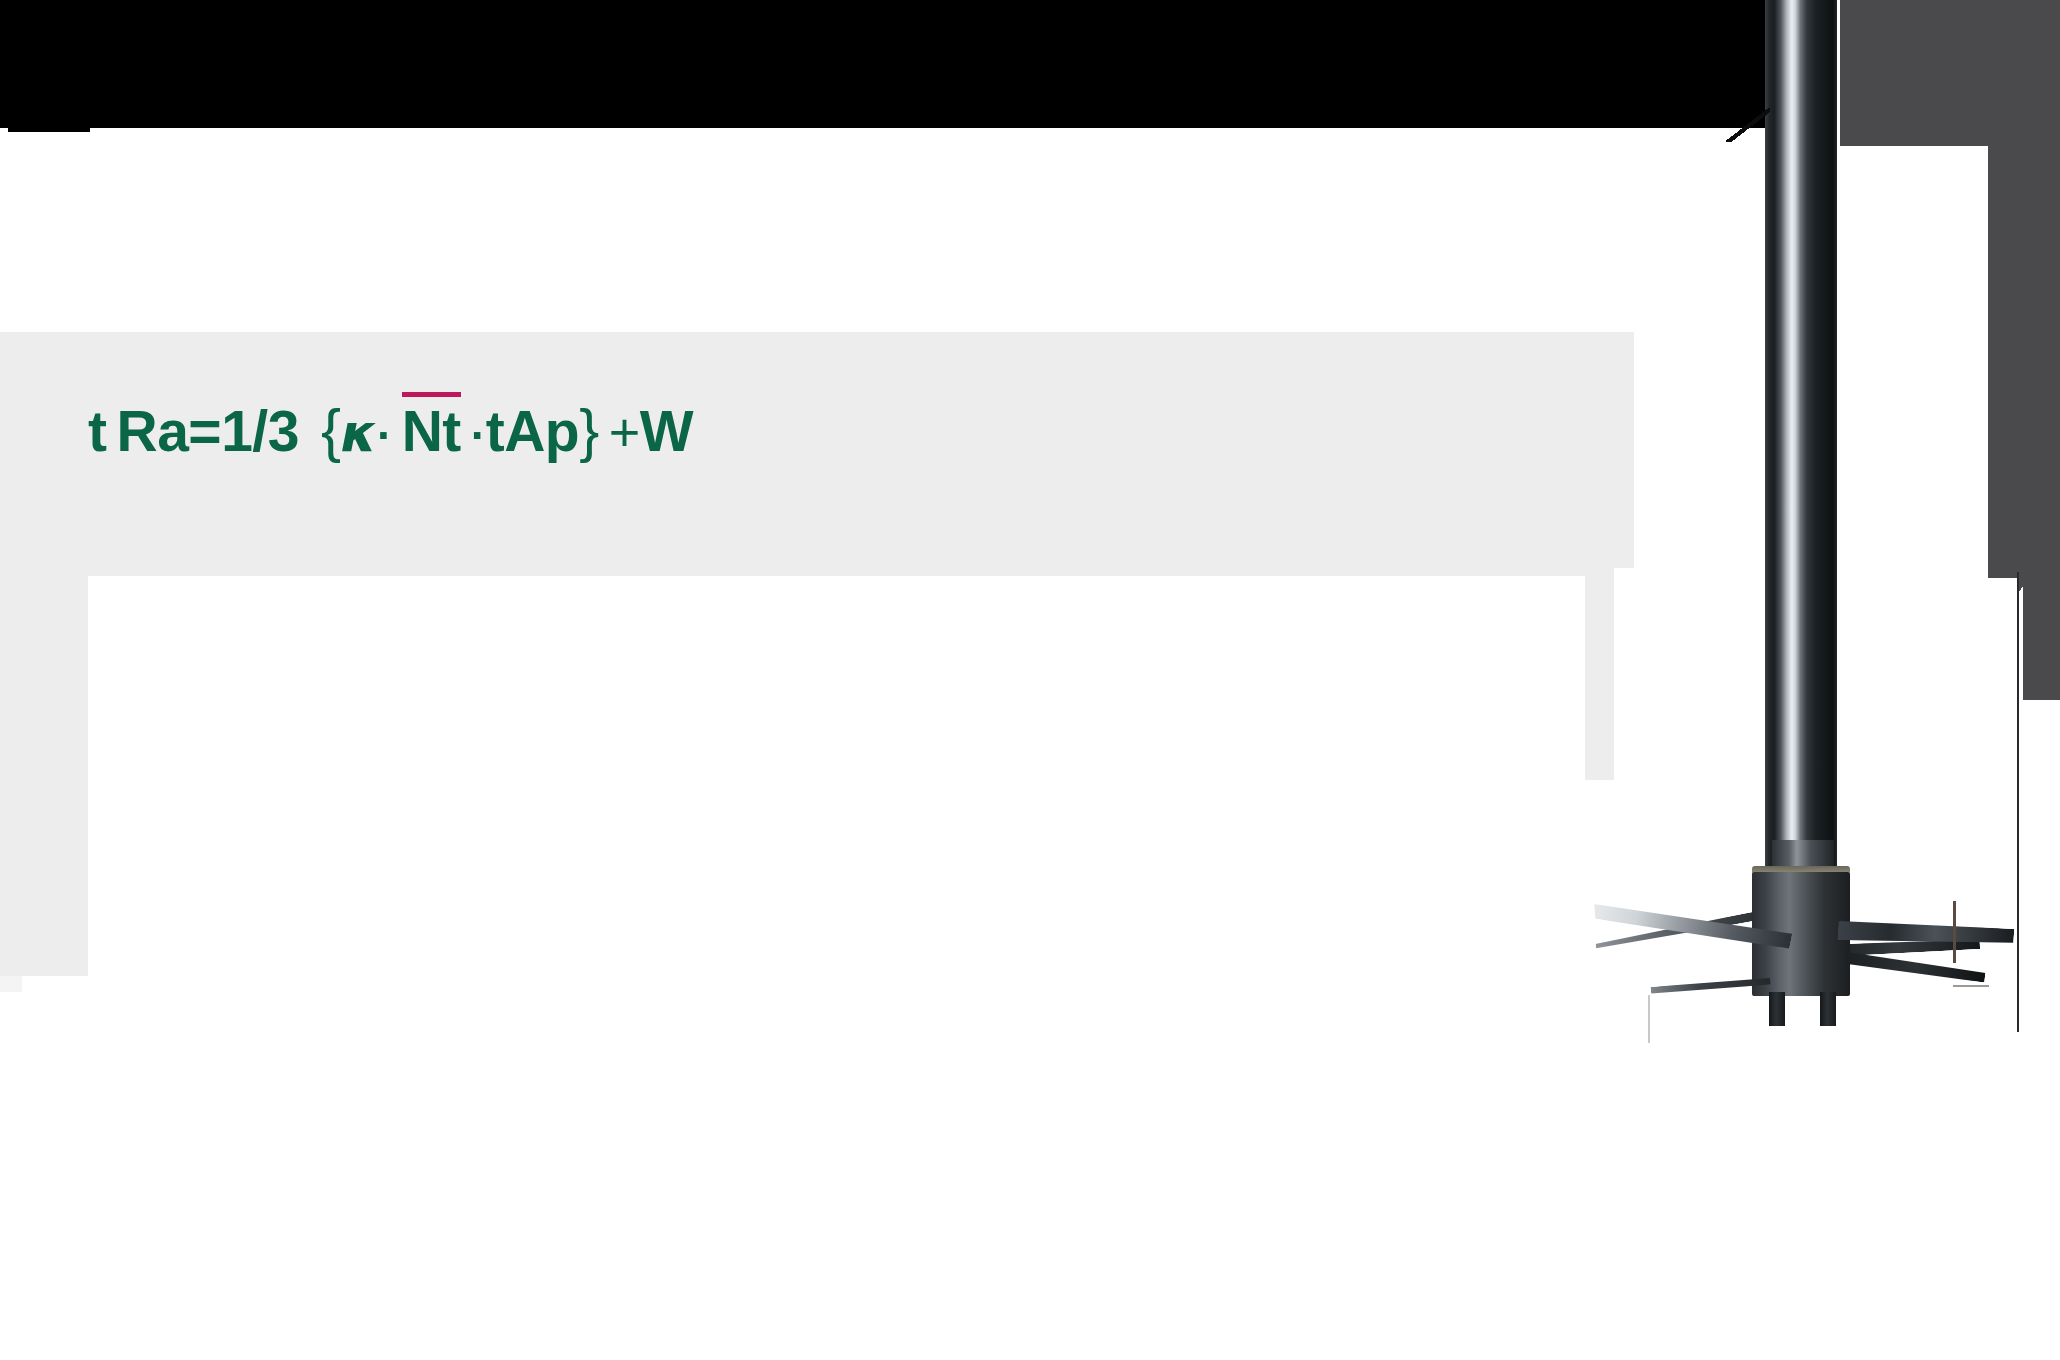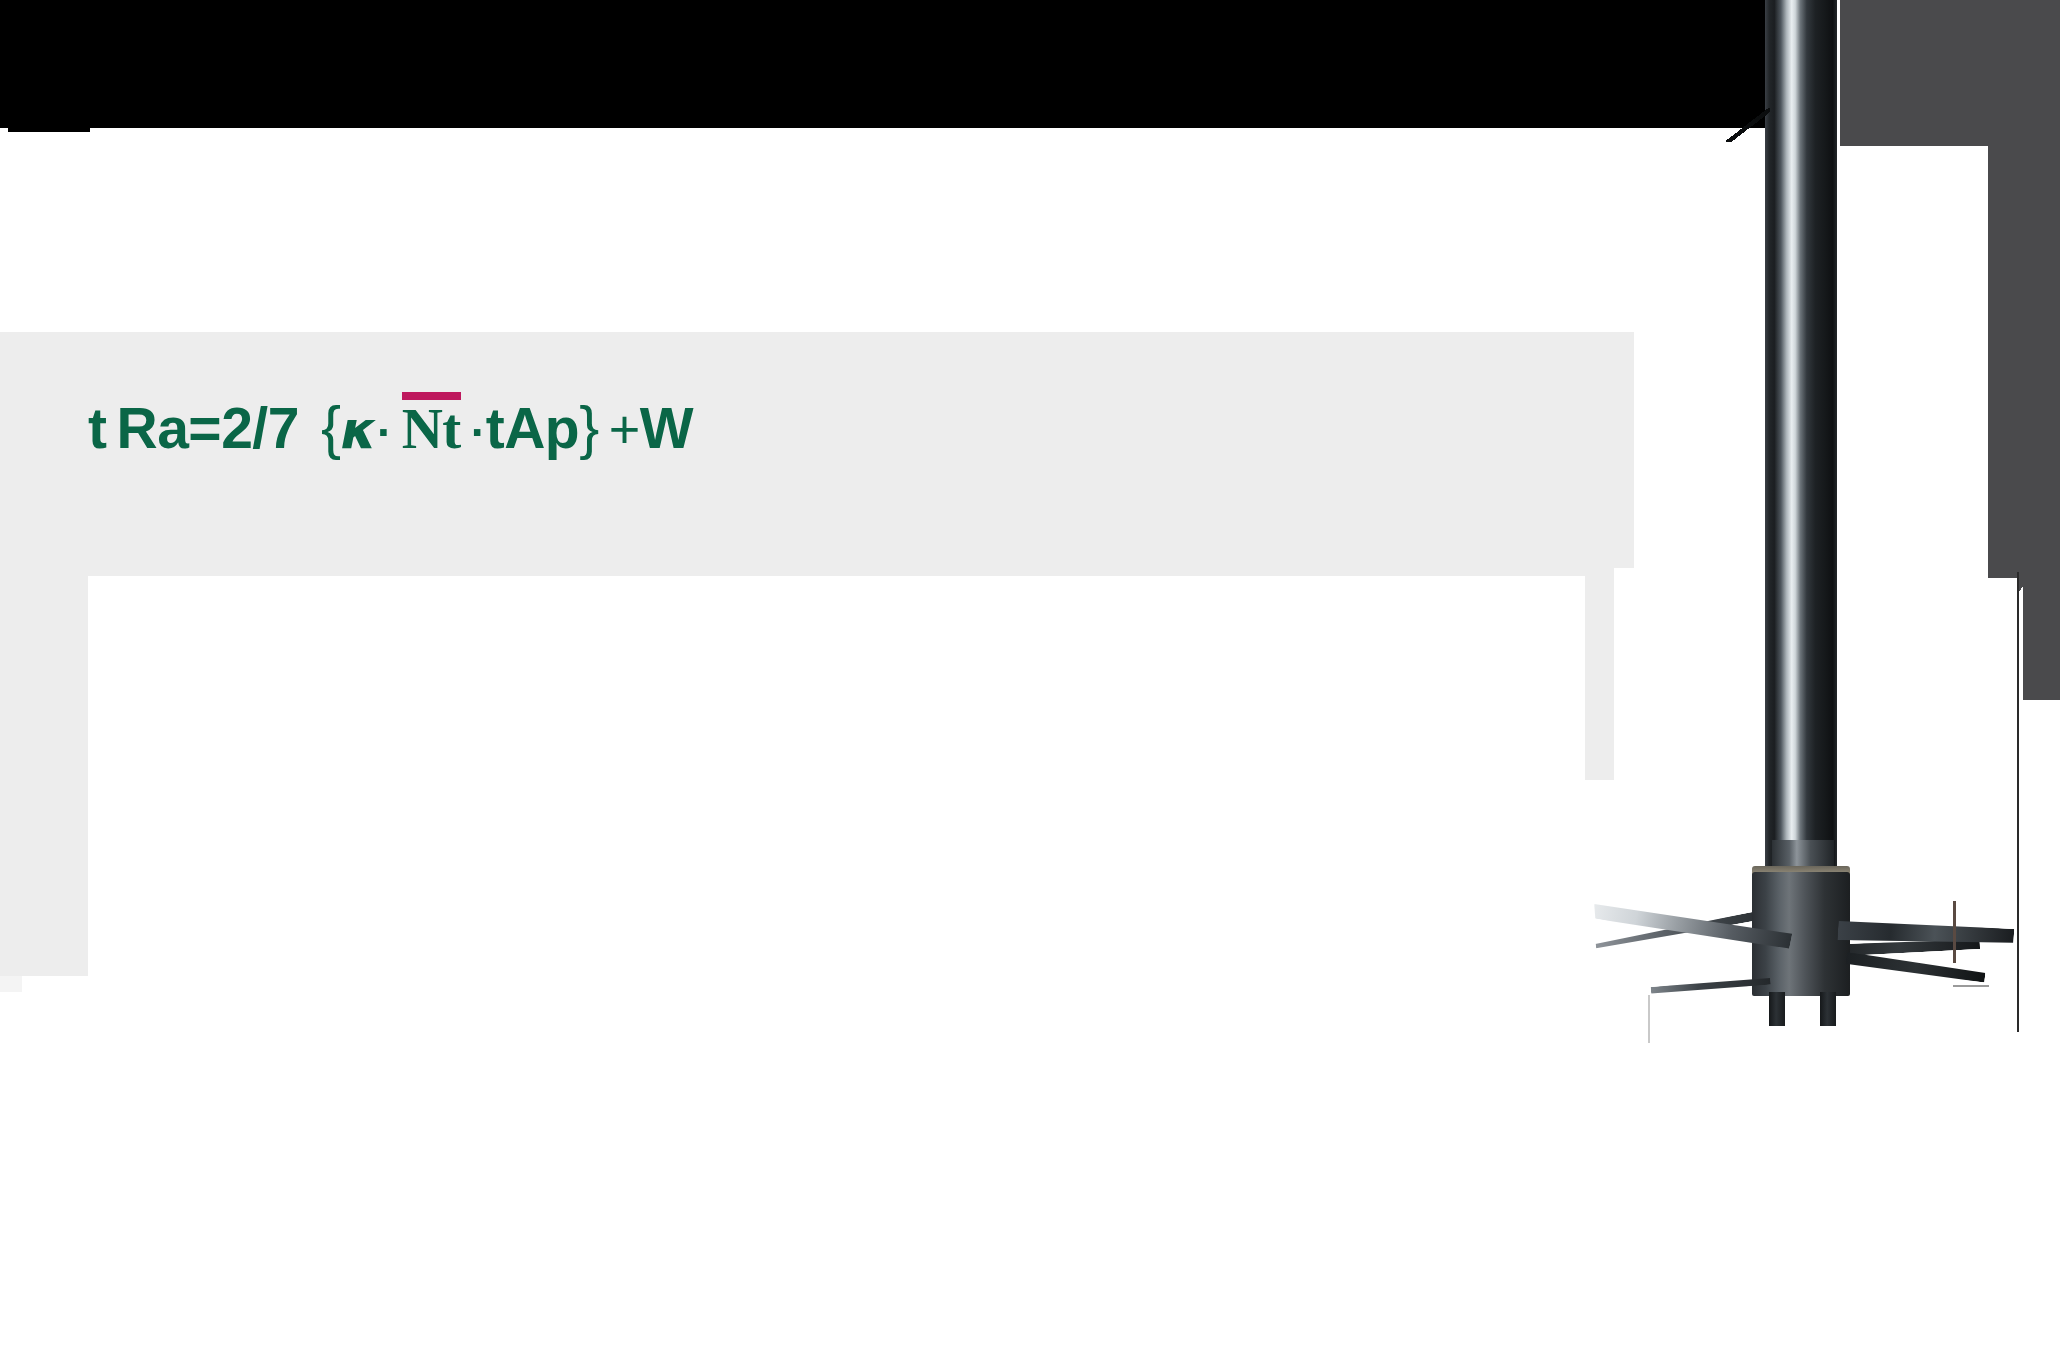--- a/index.html
+++ b/index.html
@@ -140,24 +140,23 @@
     font-weight: bold;
     font-family: "DejaVu Sans", sans-serif;
     font-size: 52px;
   }
   .formula .brace {
     font-weight: normal;
     font-size: 60px;
   }
   .formula .overline {
     display: inline-block;
-    border-top: 8px solid #be185d;
-    padding-top: 0;
+    border-top: 5px solid #be185d;
+    padding-top: 6px;
     line-height: 1;
-    font-family: Liberation Serif, serif;
   }
   .formula .dot {
     font-size: 46px;
     line-height: 1;
   }
   .formula .plus {
     font-weight: normal;
     font-size: 54px;
   }
 
@@ -337,21 +336,21 @@
 
   <div class="panel-gray"></div>
   <div class="panel-gray-step"></div>
   <div class="panel-gray-tail"></div>
   <div class="panel-gray-leftcol"></div>
   <div class="panel-gray-leftcol-foot"></div>
 
   <div class="formula">
     <span class="seg">t</span>
     <span class="gap-sm"></span>
-    <span class="seg">Ra=2/7</span>
+    <span class="seg">Ra=1/3</span>
     <span class="gap-md"></span>
     <span class="seg brace">{</span>
     <span class="seg kappa">κ</span>
     <span class="seg dot">·</span>
     <span class="gap-sm"></span>
     <span class="seg overline">Nt</span>
     <span class="gap-sm"></span>
     <span class="seg dot">·</span>
     <span class="seg">tAp</span>
     <span class="seg brace">}</span>

